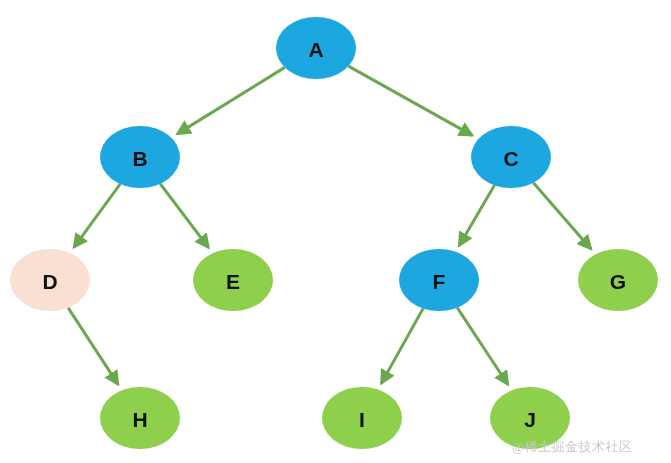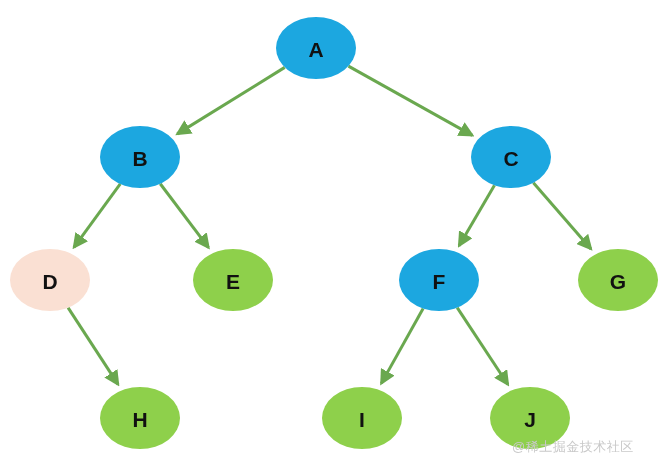--- a/index.html
+++ b/index.html
@@ -36,21 +36,21 @@
     user-select: none;
   }
   .edge-line {
     fill: none;
     stroke-linecap: butt;
   }
   .watermark {
     position: absolute;
     color: #c9c9c9;
     font-size: 13px;
-    font-family: Liberation Sans, sans-serif;
+    font-family: Liberation Serif, serif;
     white-space: nowrap;
     user-select: none;
     letter-spacing: 0.5px;
   }
 </style>
 </head>
 <body>
 
 <div id="canvas">
 

